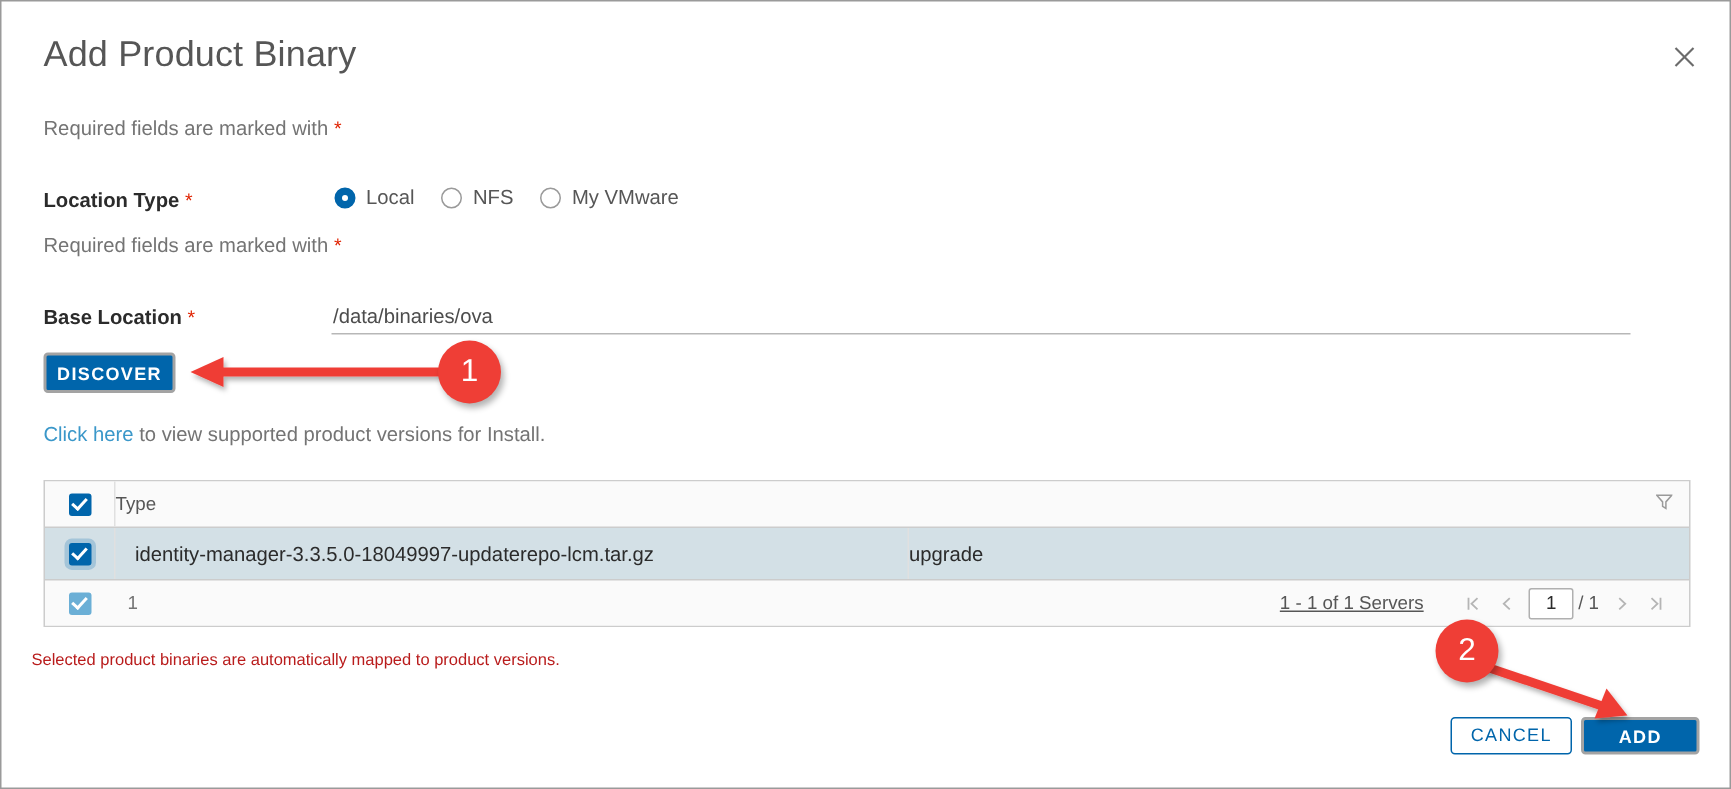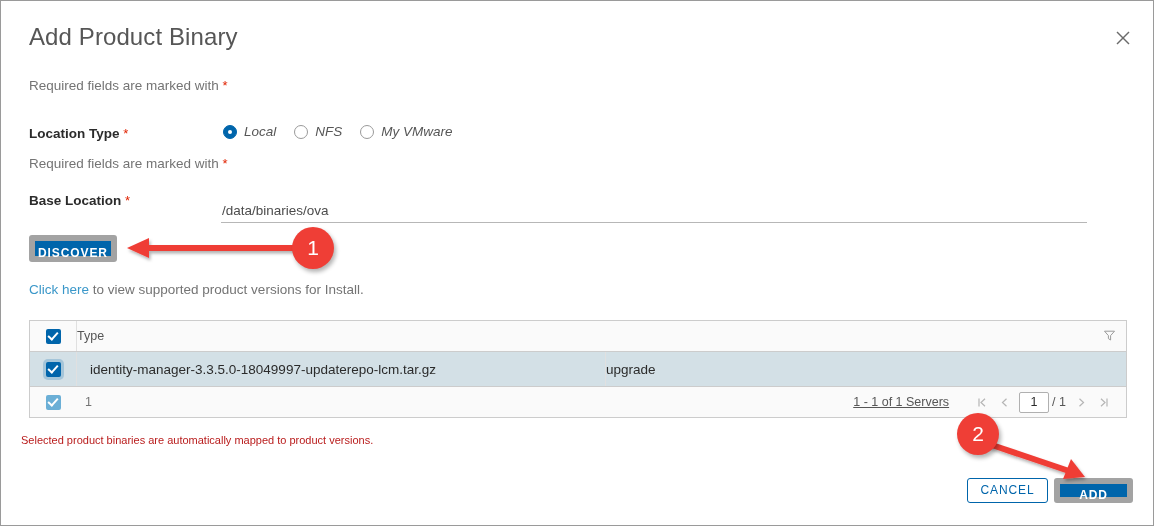--- a/index.html
+++ b/index.html
@@ -65,21 +65,20 @@
   }
 
   
   .radio-group {
     position: absolute;
     left: 222px;
     top: 123px;
     display: flex;
     align-items: flex-end;
     gap: 0;
-    font-style: italic;
   }
   .radio-item {
     display: flex;
     align-items: center;
     margin-right: 18px;
     cursor: pointer;
   }
   .radio-mark {
     width: 14px;
     height: 14px;
@@ -138,21 +137,21 @@
     letter-spacing: 0.9px;
     text-align: center;
     cursor: pointer;
     box-sizing: border-box;
     border-radius: 3px;
     white-space: nowrap;
   }
   .btn-solid {
     background: #0065ab;
     color: #ffffff;
-    border: 6px solid #a3a3a3;
+    border: 2px solid #a3a3a3;
     font-weight: bold;
   }
   .btn-outline {
     background: #ffffff;
     color: #0065ab;
     border: 1px solid #0065ab;
     font-weight: normal;
   }
   #discover-button {
     left: 28px;
@@ -410,21 +409,21 @@
       <span class="radio-mark"></span>
       <span class="radio-text">My VMware</span>
     </label>
   </div>
 
   <div class="req-note" style="left:28px; top:155px;">
     <span>Required fields are marked with</span>
     <span class="star">*</span>
   </div>
 
-  <div class="field-label" style="left:28px; top:192px;">
+  <div class="field-label" style="left:28px; top:203px;">
     <span>Base Location</span>
     <span class="star">*</span>
   </div>
   <input class="loc-input" type="text" value="/data/binaries/ova" style="">
 
   <div class="btn btn-solid" id="discover-button">DISCOVER</div>
 
   <div class="clickhere-line">
     <span class="clickhere-link">Click here</span><span> to view supported product versions for Install.</span>
   </div>

